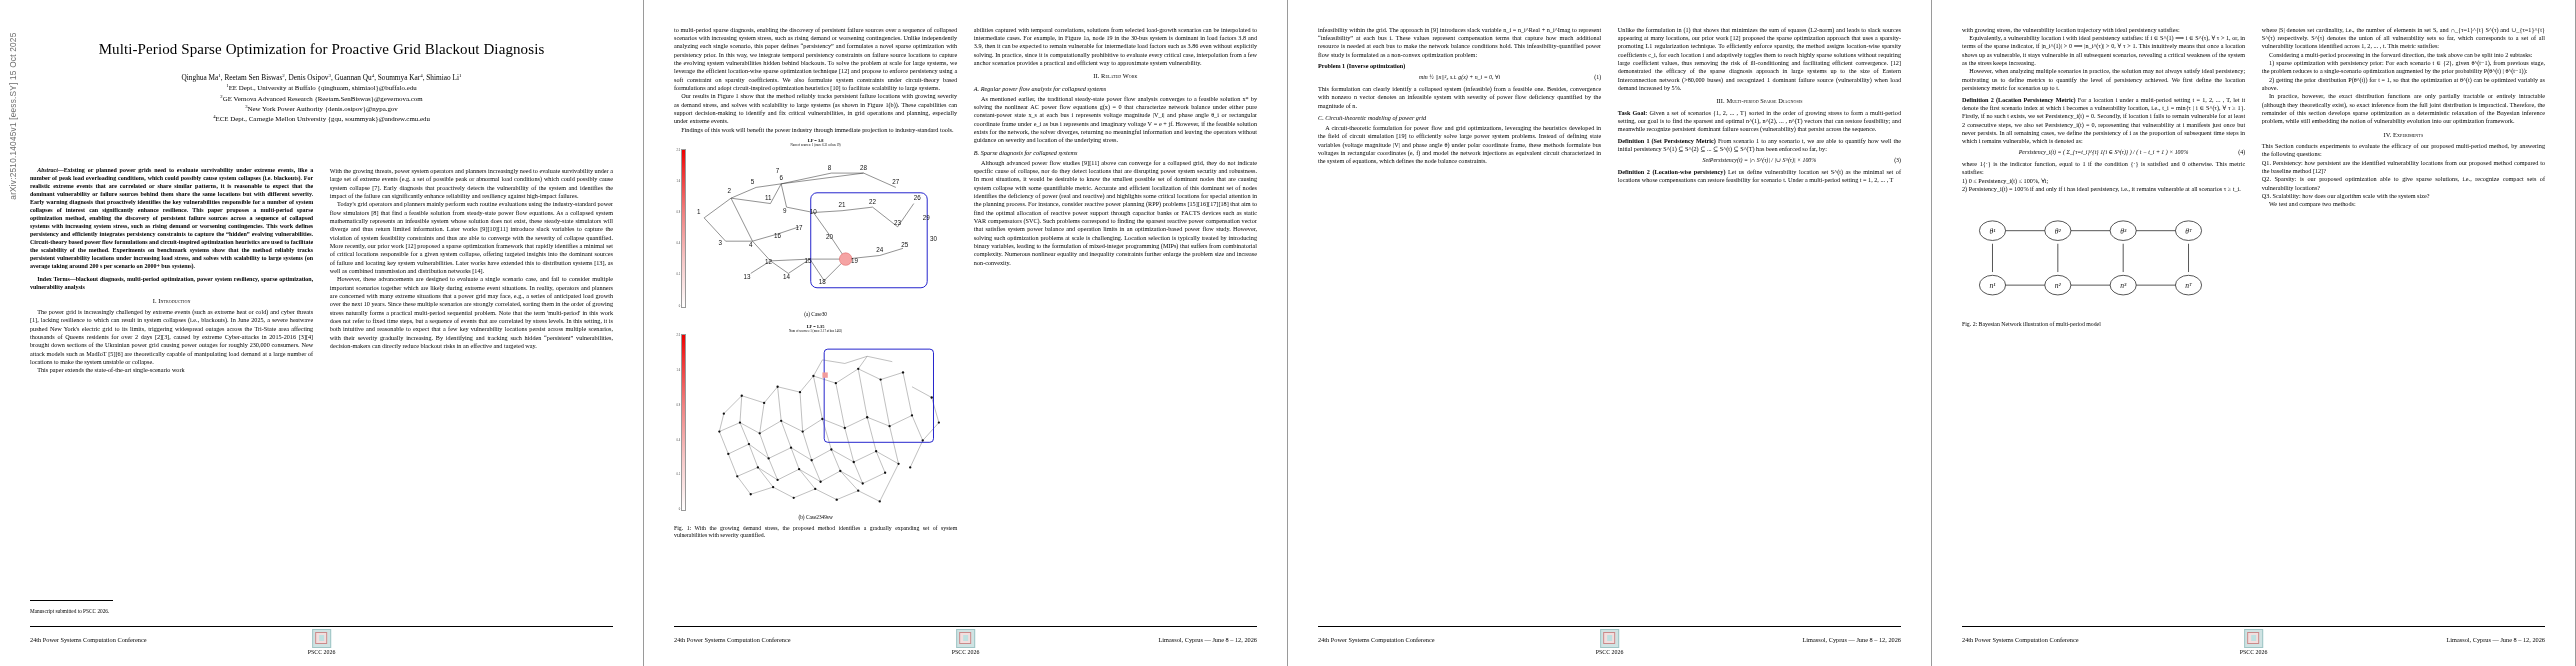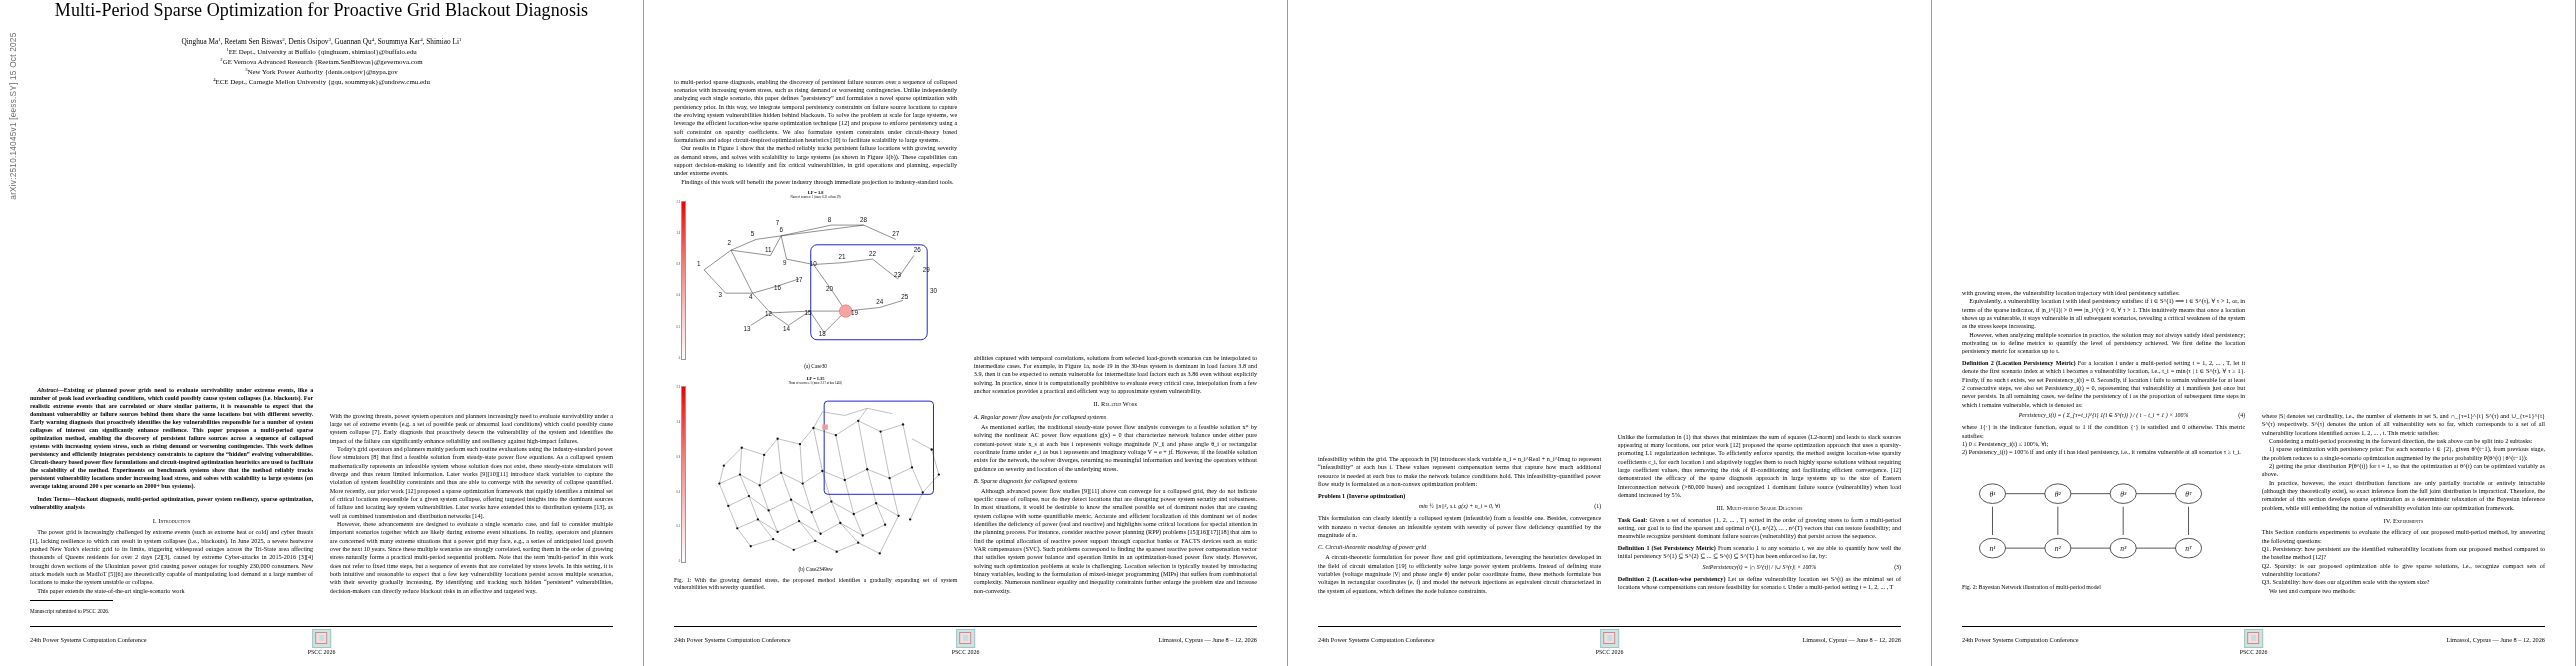--- a/index.html
+++ b/index.html
@@ -25,22 +25,23 @@
     border-right: 0.6px solid #9a9a9a;
   }
   .page-inner {
     position: absolute;
     left: 30px; right: 30px; top: 0px; bottom: 0px;
   }
 
   
   .title {
     text-align: center;
-    font-size: 18px;
+    font-size: 15px;
     line-height: 1.22;
+    margin-top: 40px;
     letter-spacing: 0.1px;
     color: #000;
   }
   .authors {
     text-align: center;
     font-size: 7.3px;
     margin-top: 15px;
     line-height: 1.34;
     color: #000;
   }
@@ -51,21 +52,20 @@
     color: #000;
   }
   sup { font-size: 0.68em; vertical-align: super; }
 
   
   .cols {
     position: absolute;
     left: 30px; right: 30px;
     display: flex;
     gap: 16.7px;
-    align-items: flex-end;
   }
   .col {
     flex: 1 1 0;
     min-width: 0;
     font-size: 6.2px;
     line-height: 1.345;
     text-align: justify;
     color: #000;
     hyphens: auto;
   }

